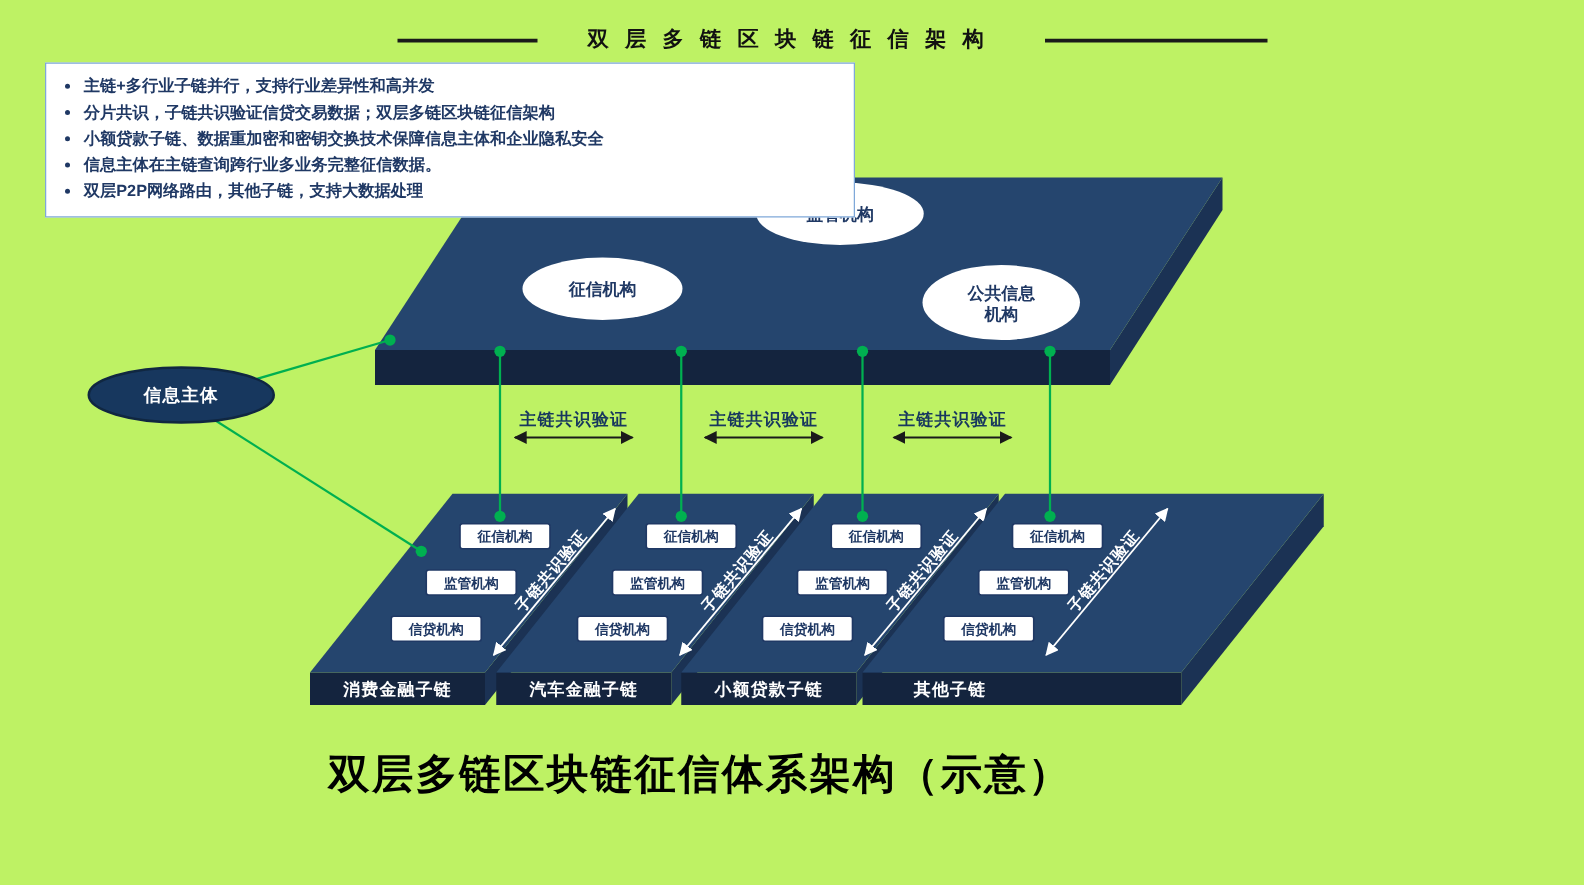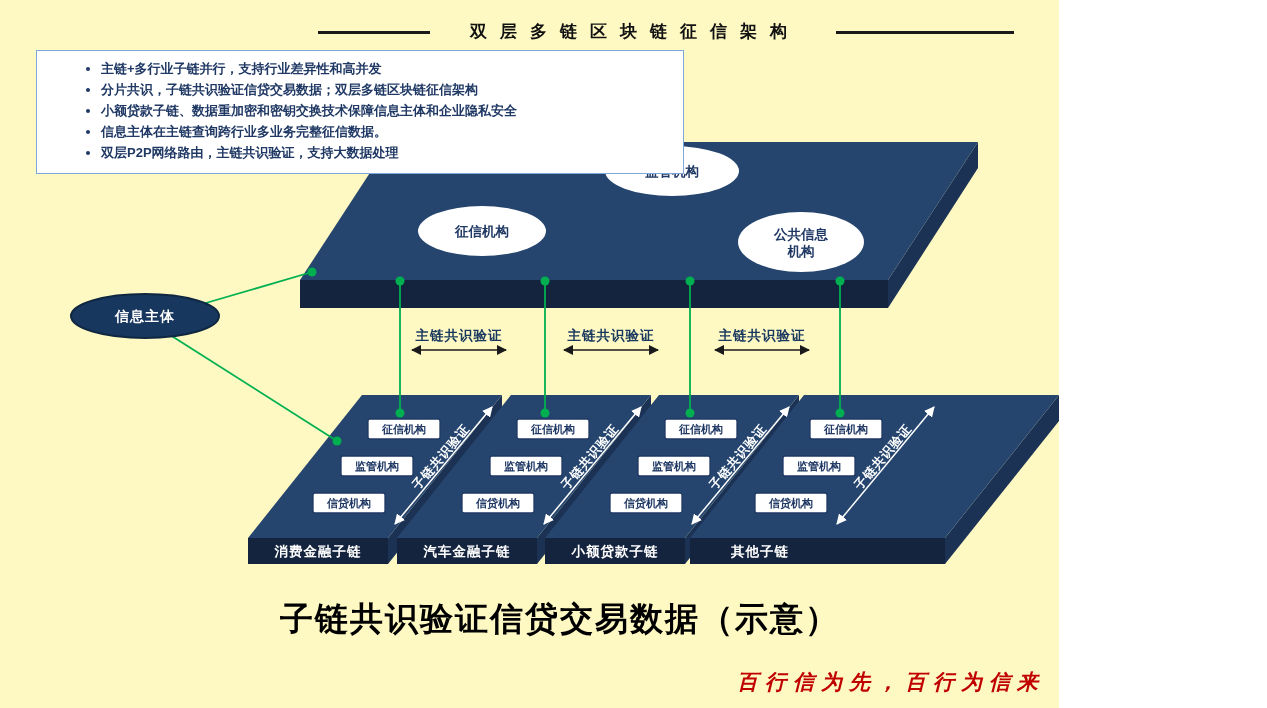--- a/index.html
+++ b/index.html
@@ -1,36 +1,35 @@
 <!DOCTYPE html>
 <html><head>
 <meta charset="utf-8">
 <style>
   html,body { margin:0; padding:0; background:#ffffff; }
   .canvas {
-    position:relative; width:1059px; height:708px; background:#fef9c3;
+    position:relative; width:1267px; height:708px; background:#bef264;
     overflow:hidden; font-family:"Liberation Sans", sans-serif;
   }
   .divider { position:absolute; height:3px; background:#1a1a1a; }
   .divider-left  { left:318px; top:31px; width:112px; }
   .divider-right { left:836px; top:31px; width:178px; }
   .page-title {
     position:absolute; left:430px; top:20px; width:410px; text-align:center;
     font-size:17px; font-weight:bold; color:#111; letter-spacing:13px; z-index:4;
   }
   .info-box {
     position:absolute; left:36px; top:50px; width:648px; height:124px;
     border:1.6px solid #7fa8d9; background:#ffffff; box-sizing:border-box;
     padding:7px 8px 5px 4px; z-index:3;
   }
   .info-box ul { margin:0; padding-left:26px; }
   .info-box li {
     color:#1f3864; font-weight:bold; font-size:13px; line-height:1.62;
     list-style:disc;
-    margin-left:34px;
   }
   svg.diagram { position:absolute; left:0; top:0; z-index:1; }
 
   .t-node    { font-family:"Liberation Sans",sans-serif; font-weight:bold; font-size:13.5px; fill:#1f3864; text-anchor:middle; }
   .t-box     { font-family:"Liberation Sans",sans-serif; font-weight:bold; font-size:11px;   fill:#1f3864; text-anchor:middle; }
   .t-front   { font-family:"Liberation Sans",sans-serif; font-weight:bold; font-size:13.5px; fill:#ffffff; text-anchor:middle; letter-spacing:1px; }
   .t-diag    { font-family:"Liberation Sans",sans-serif; font-weight:bold; font-size:12.5px; fill:#ffffff; text-anchor:middle; letter-spacing:1px; }
   .t-cons    { font-family:"Liberation Sans",sans-serif; font-weight:bold; font-size:13.5px; fill:#17375e; text-anchor:middle; letter-spacing:1px; }
   .t-subject { font-family:"Liberation Sans",sans-serif; font-weight:bold; font-size:14px;   fill:#ffffff; text-anchor:middle; letter-spacing:1px; }
   .nbox      { fill:#ffffff; stroke:#1f3864; stroke-width:1.3; }
@@ -210,20 +209,19 @@
       <text class="t-subject" x="145" y="321">信息主体</text>
     </g>
   </svg>
 
   <div class="info-box">
     <ul>
       <li>主链+多行业子链并行，支持行业差异性和高并发</li>
       <li>分片共识，子链共识验证信贷交易数据；双层多链区块链征信架构</li>
       <li>小额贷款子链、数据重加密和密钥交换技术保障信息主体和企业隐私安全</li>
       <li>信息主体在主链查询跨行业多业务完整征信数据。</li>
-      <li>双层P2P网络路由，主链共识验证，支持大数据处理</li>
+      <li>双层P2P网络路由，其他子链，支持大数据处理</li>
     </ul>
   </div>
 
-  <div class="caption">子链共识验证信贷交易数据（示意）</div>
-  <div class="slogan">百行信为先，百行为信来</div>
+  <div class="caption">双层多链区块链征信体系架构（示意）</div>
 
 </div>
 
 </body></html>

